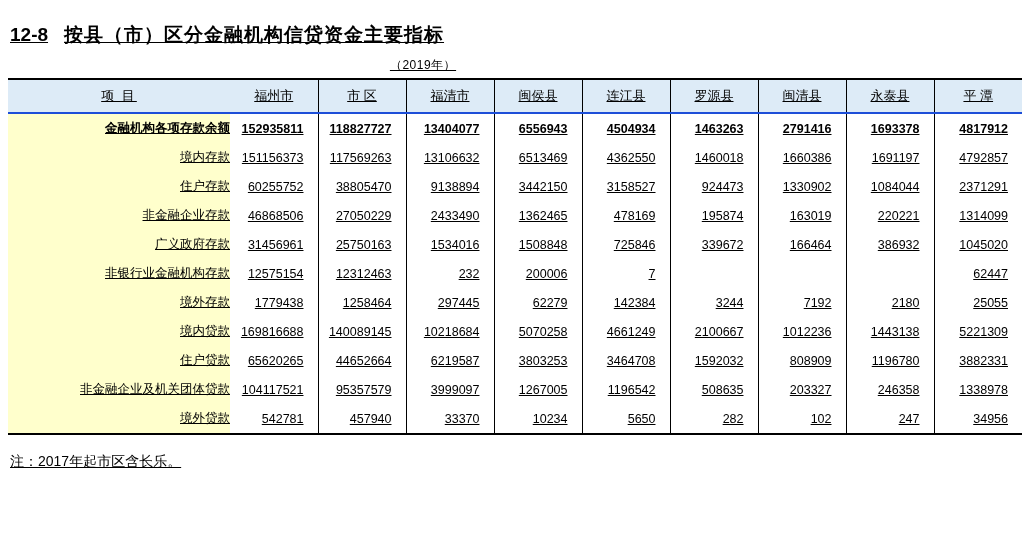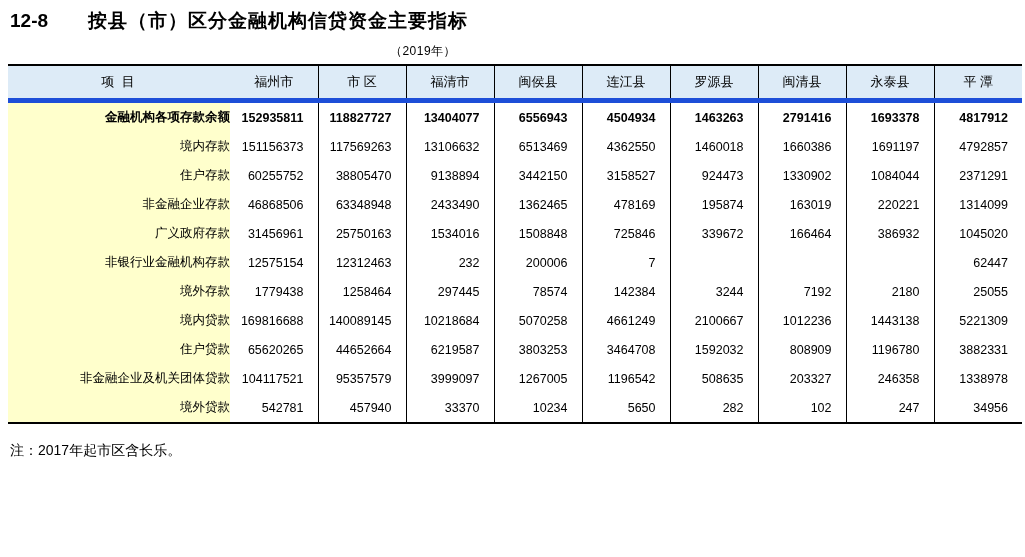--- a/index.html
+++ b/index.html
@@ -13,37 +13,38 @@
     font-family: "Liberation Sans", sans-serif;
     color: #000000;
     position: relative;
     overflow: hidden;
   }
   .page {
     position: relative;
     width: 846px;
     height: 557px;
     box-sizing: border-box;
-    padding: 0 8px;
+    padding: 14px 8px;
+    text-decoration: underline;
   }
   .title-row {
     display: flex;
     align-items: baseline;
     padding-top: 8px;
     padding-left: 2px;
   }
   .title-num {
     font-size: 19px;
     font-weight: bold;
     letter-spacing: 0px;
   }
   .title-text {
     font-size: 19px;
     font-weight: bold;
-    margin-left: 40px;
+    margin-left: 16px;
     letter-spacing: 1px;
   }
   .subtitle {
     text-align: center;
     font-size: 12px;
     margin-top: 9px;
     letter-spacing: 0.5px;
   }
   .unit {
     text-align: right;
@@ -62,21 +63,21 @@
     font-size: 12.5px;
     font-weight: normal;
     padding: 0;
     height: 29px;
     vertical-align: middle;
   }
   thead tr.head-row th {
     height: 32px;
     background: #ddebf7;
     border-top: 2px solid #000;
-    border-bottom: 5px solid #1d4ed8;
+    border-bottom: 2px solid #1d4ed8;
     font-weight: normal;
     font-size: 13px;
   }
   thead tr.head-row th.item-head {
     background: #ddebf7;
     letter-spacing: 2px;
   }
   thead tr.head-row th.sep {
     border-left: 1px solid #000;
   }
@@ -185,21 +186,21 @@
           <td class="num col-sep">3442150</td>
           <td class="num col-sep">3158527</td>
           <td class="num col-sep">924473</td>
           <td class="num col-sep">1330902</td>
           <td class="num col-sep">1084044</td>
           <td class="num col-sep">2371291</td>
         </tr>
         <tr>
           <td class="label indent2">非金融企业存款</td>
           <td class="num first-col">46868506</td>
-          <td class="num col-sep">63348948</td>
+          <td class="num col-sep">27050229</td>
           <td class="num col-sep">2433490</td>
           <td class="num col-sep">1362465</td>
           <td class="num col-sep">478169</td>
           <td class="num col-sep">195874</td>
           <td class="num col-sep">163019</td>
           <td class="num col-sep">220221</td>
           <td class="num col-sep">1314099</td>
         </tr>
         <tr>
           <td class="label indent2">广义政府存款</td>
@@ -223,21 +224,21 @@
           <td class="num col-sep"></td>
           <td class="num col-sep"></td>
           <td class="num col-sep"></td>
           <td class="num col-sep">62447</td>
         </tr>
         <tr>
           <td class="label indent1">境外存款</td>
           <td class="num first-col">1779438</td>
           <td class="num col-sep">1258464</td>
           <td class="num col-sep">297445</td>
-          <td class="num col-sep">78574</td>
+          <td class="num col-sep">62279</td>
           <td class="num col-sep">142384</td>
           <td class="num col-sep">3244</td>
           <td class="num col-sep">7192</td>
           <td class="num col-sep">2180</td>
           <td class="num col-sep">25055</td>
         </tr>
         <tr>
           <td class="label indent1">境内贷款</td>
           <td class="num first-col">169816688</td>
           <td class="num col-sep">140089145</td>

